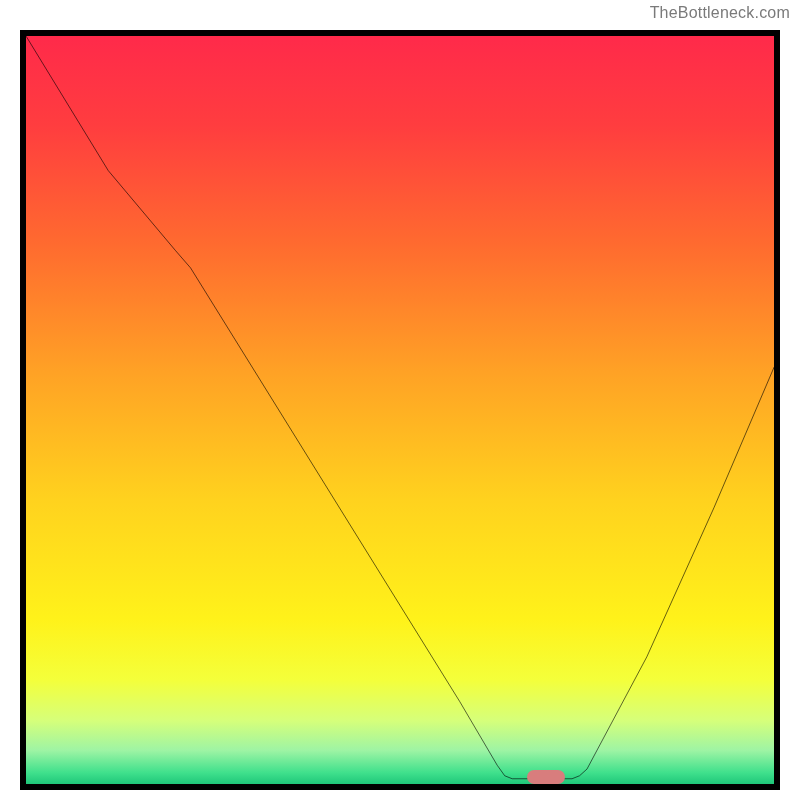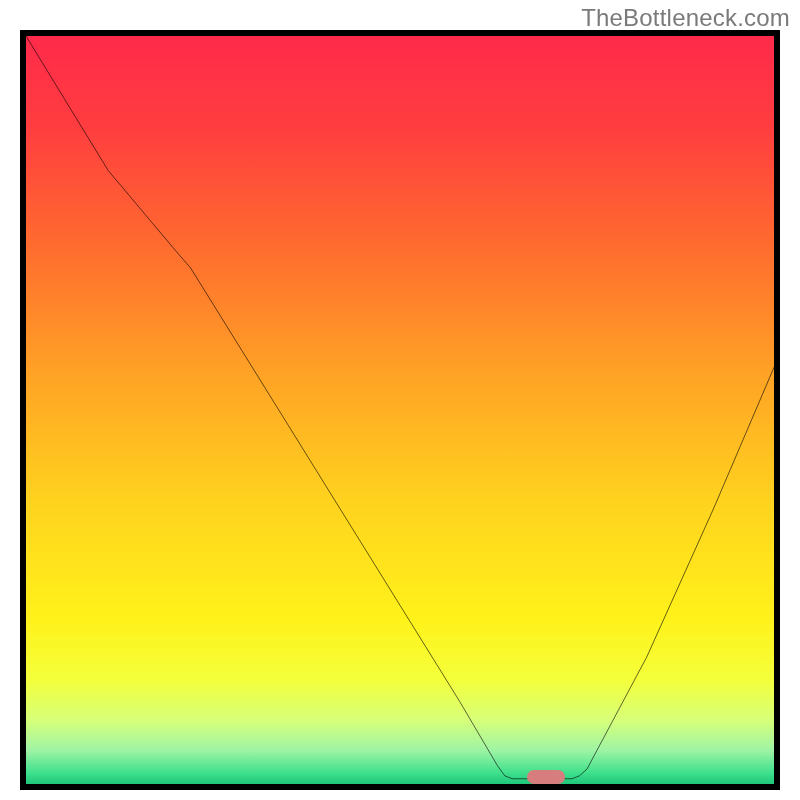--- a/index.html
+++ b/index.html
@@ -13,21 +13,21 @@
   }
   .wrap {
     position: relative;
     width: 800px;
     height: 800px;
   }
   .attribution {
     position: absolute;
     top: 4px;
     right: 10px;
-    font-size: 24px;
+    font-size: 16px;
     font-weight: 500;
     color: #7a7a7a;
     letter-spacing: 0.2px;
   }
   .frame {
     position: absolute;
     left: 20px;
     top: 30px;
     width: 760px;
     height: 760px;

